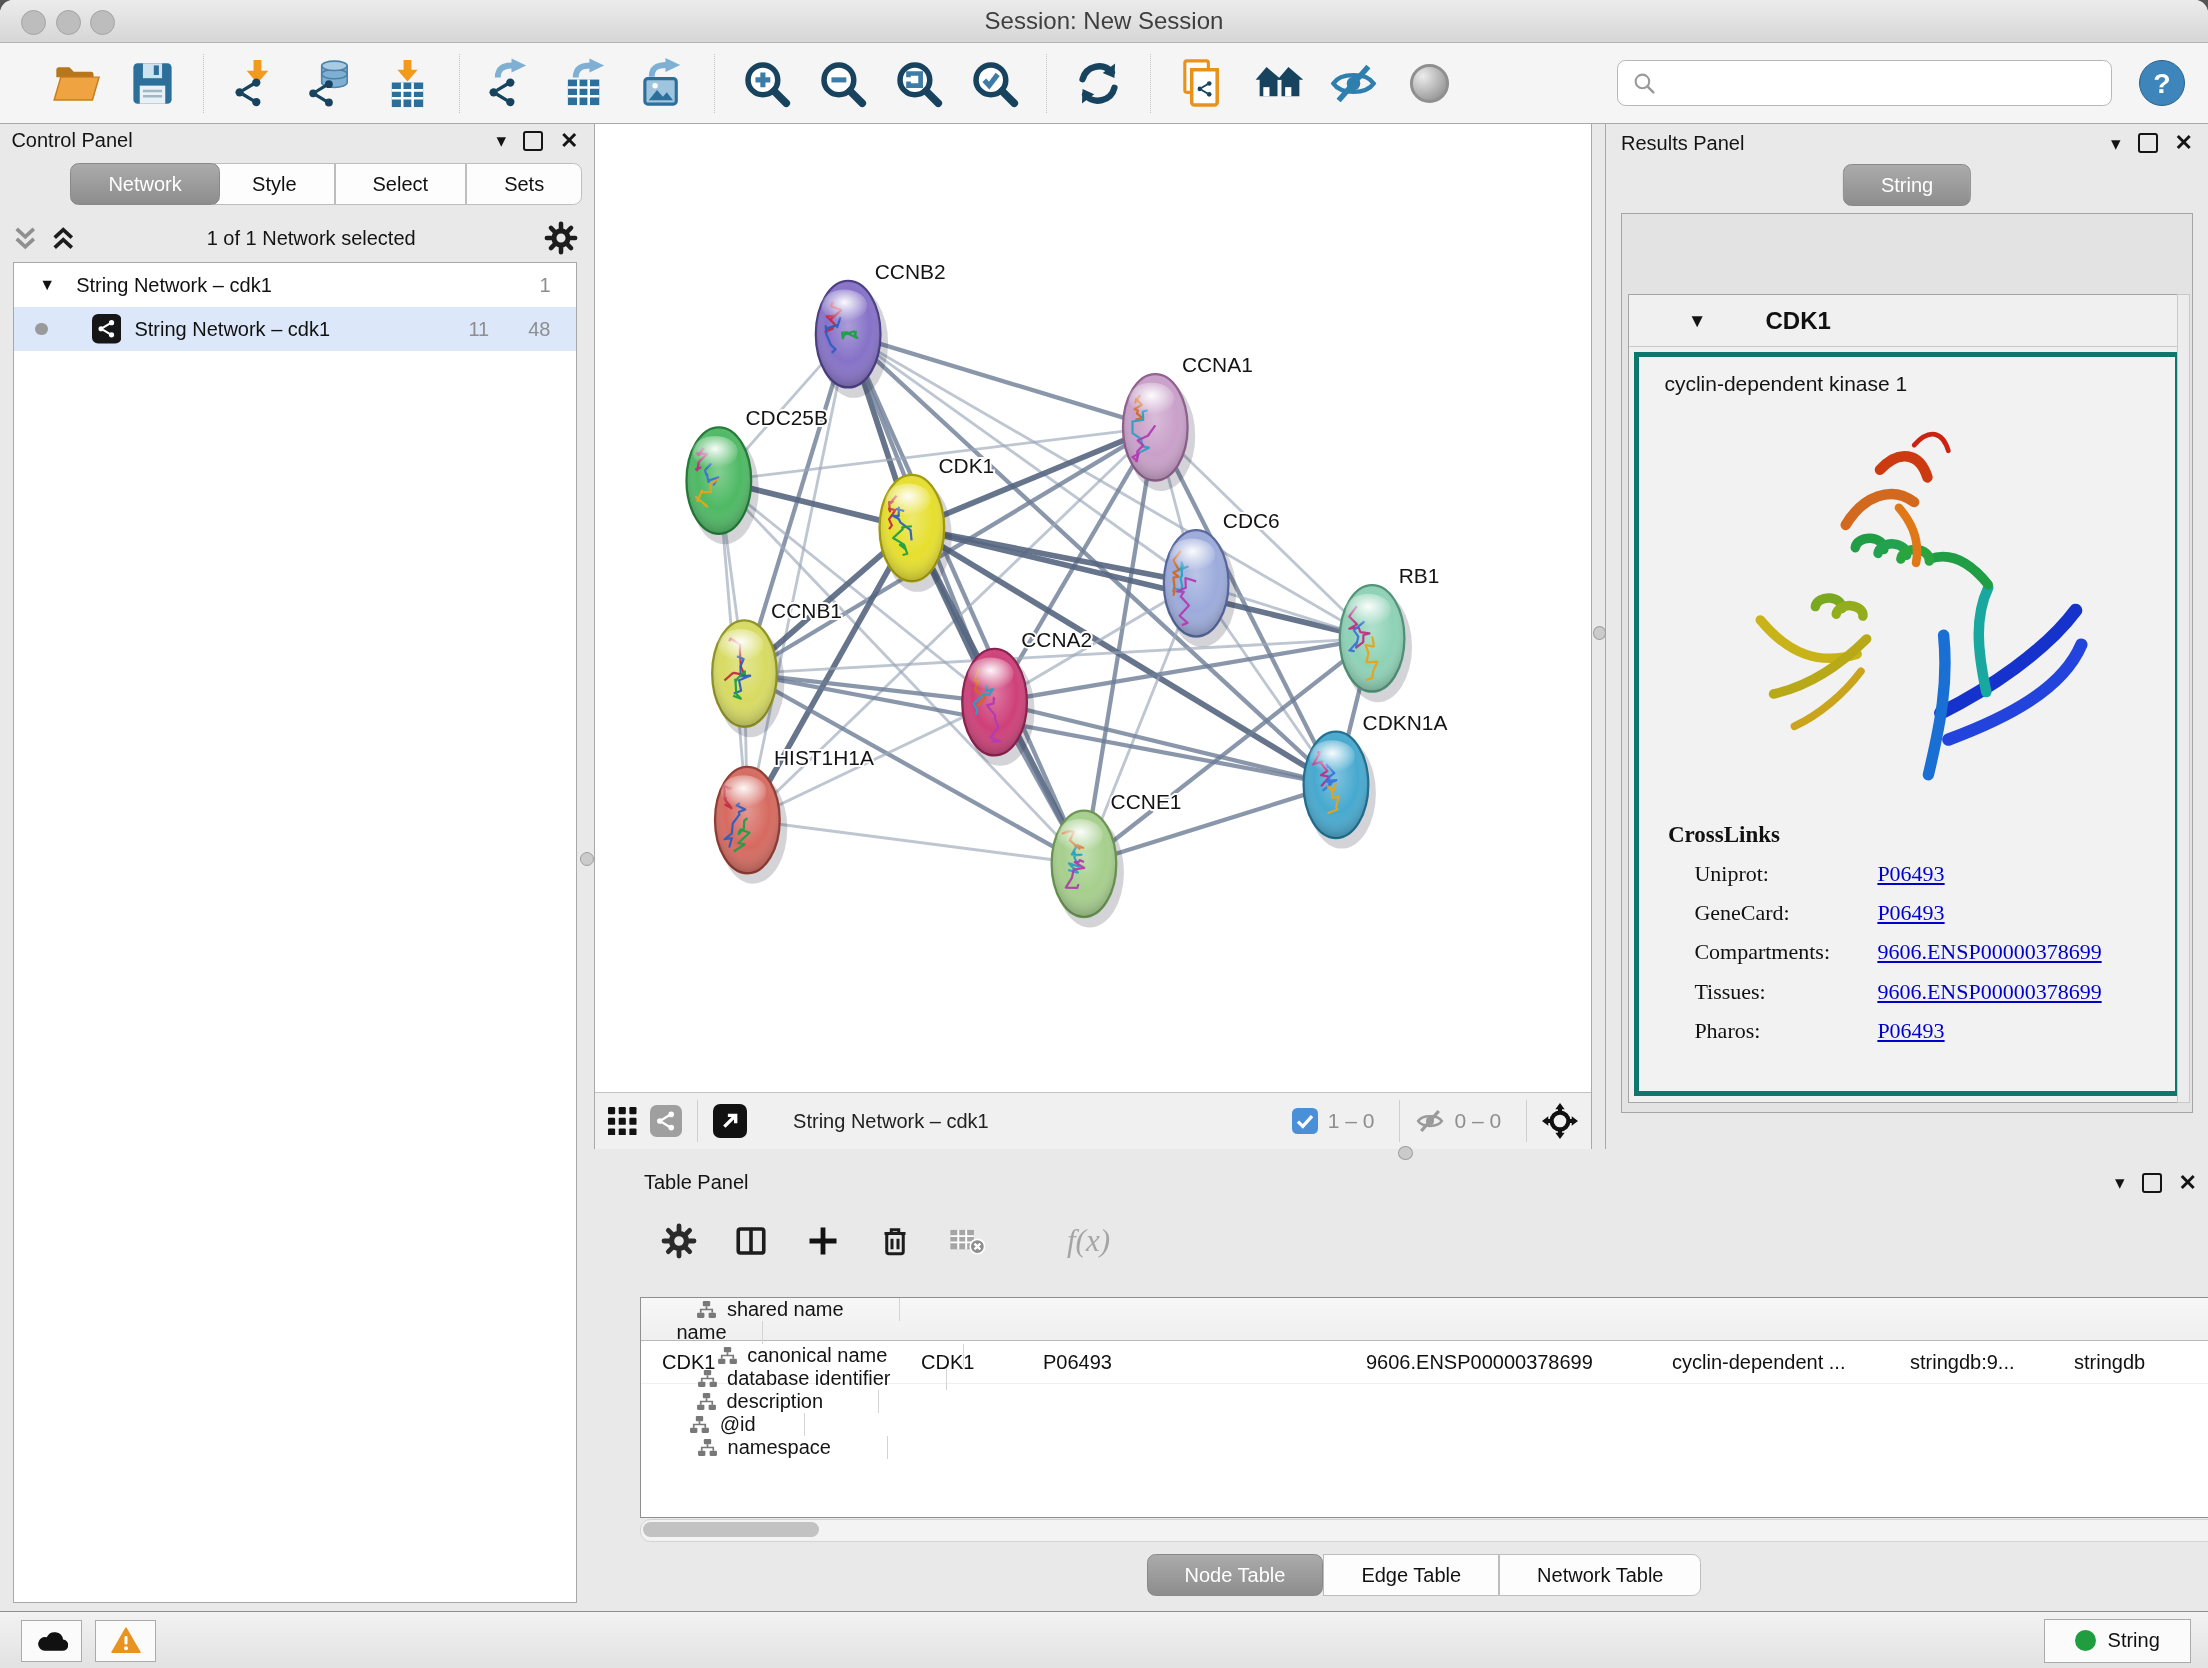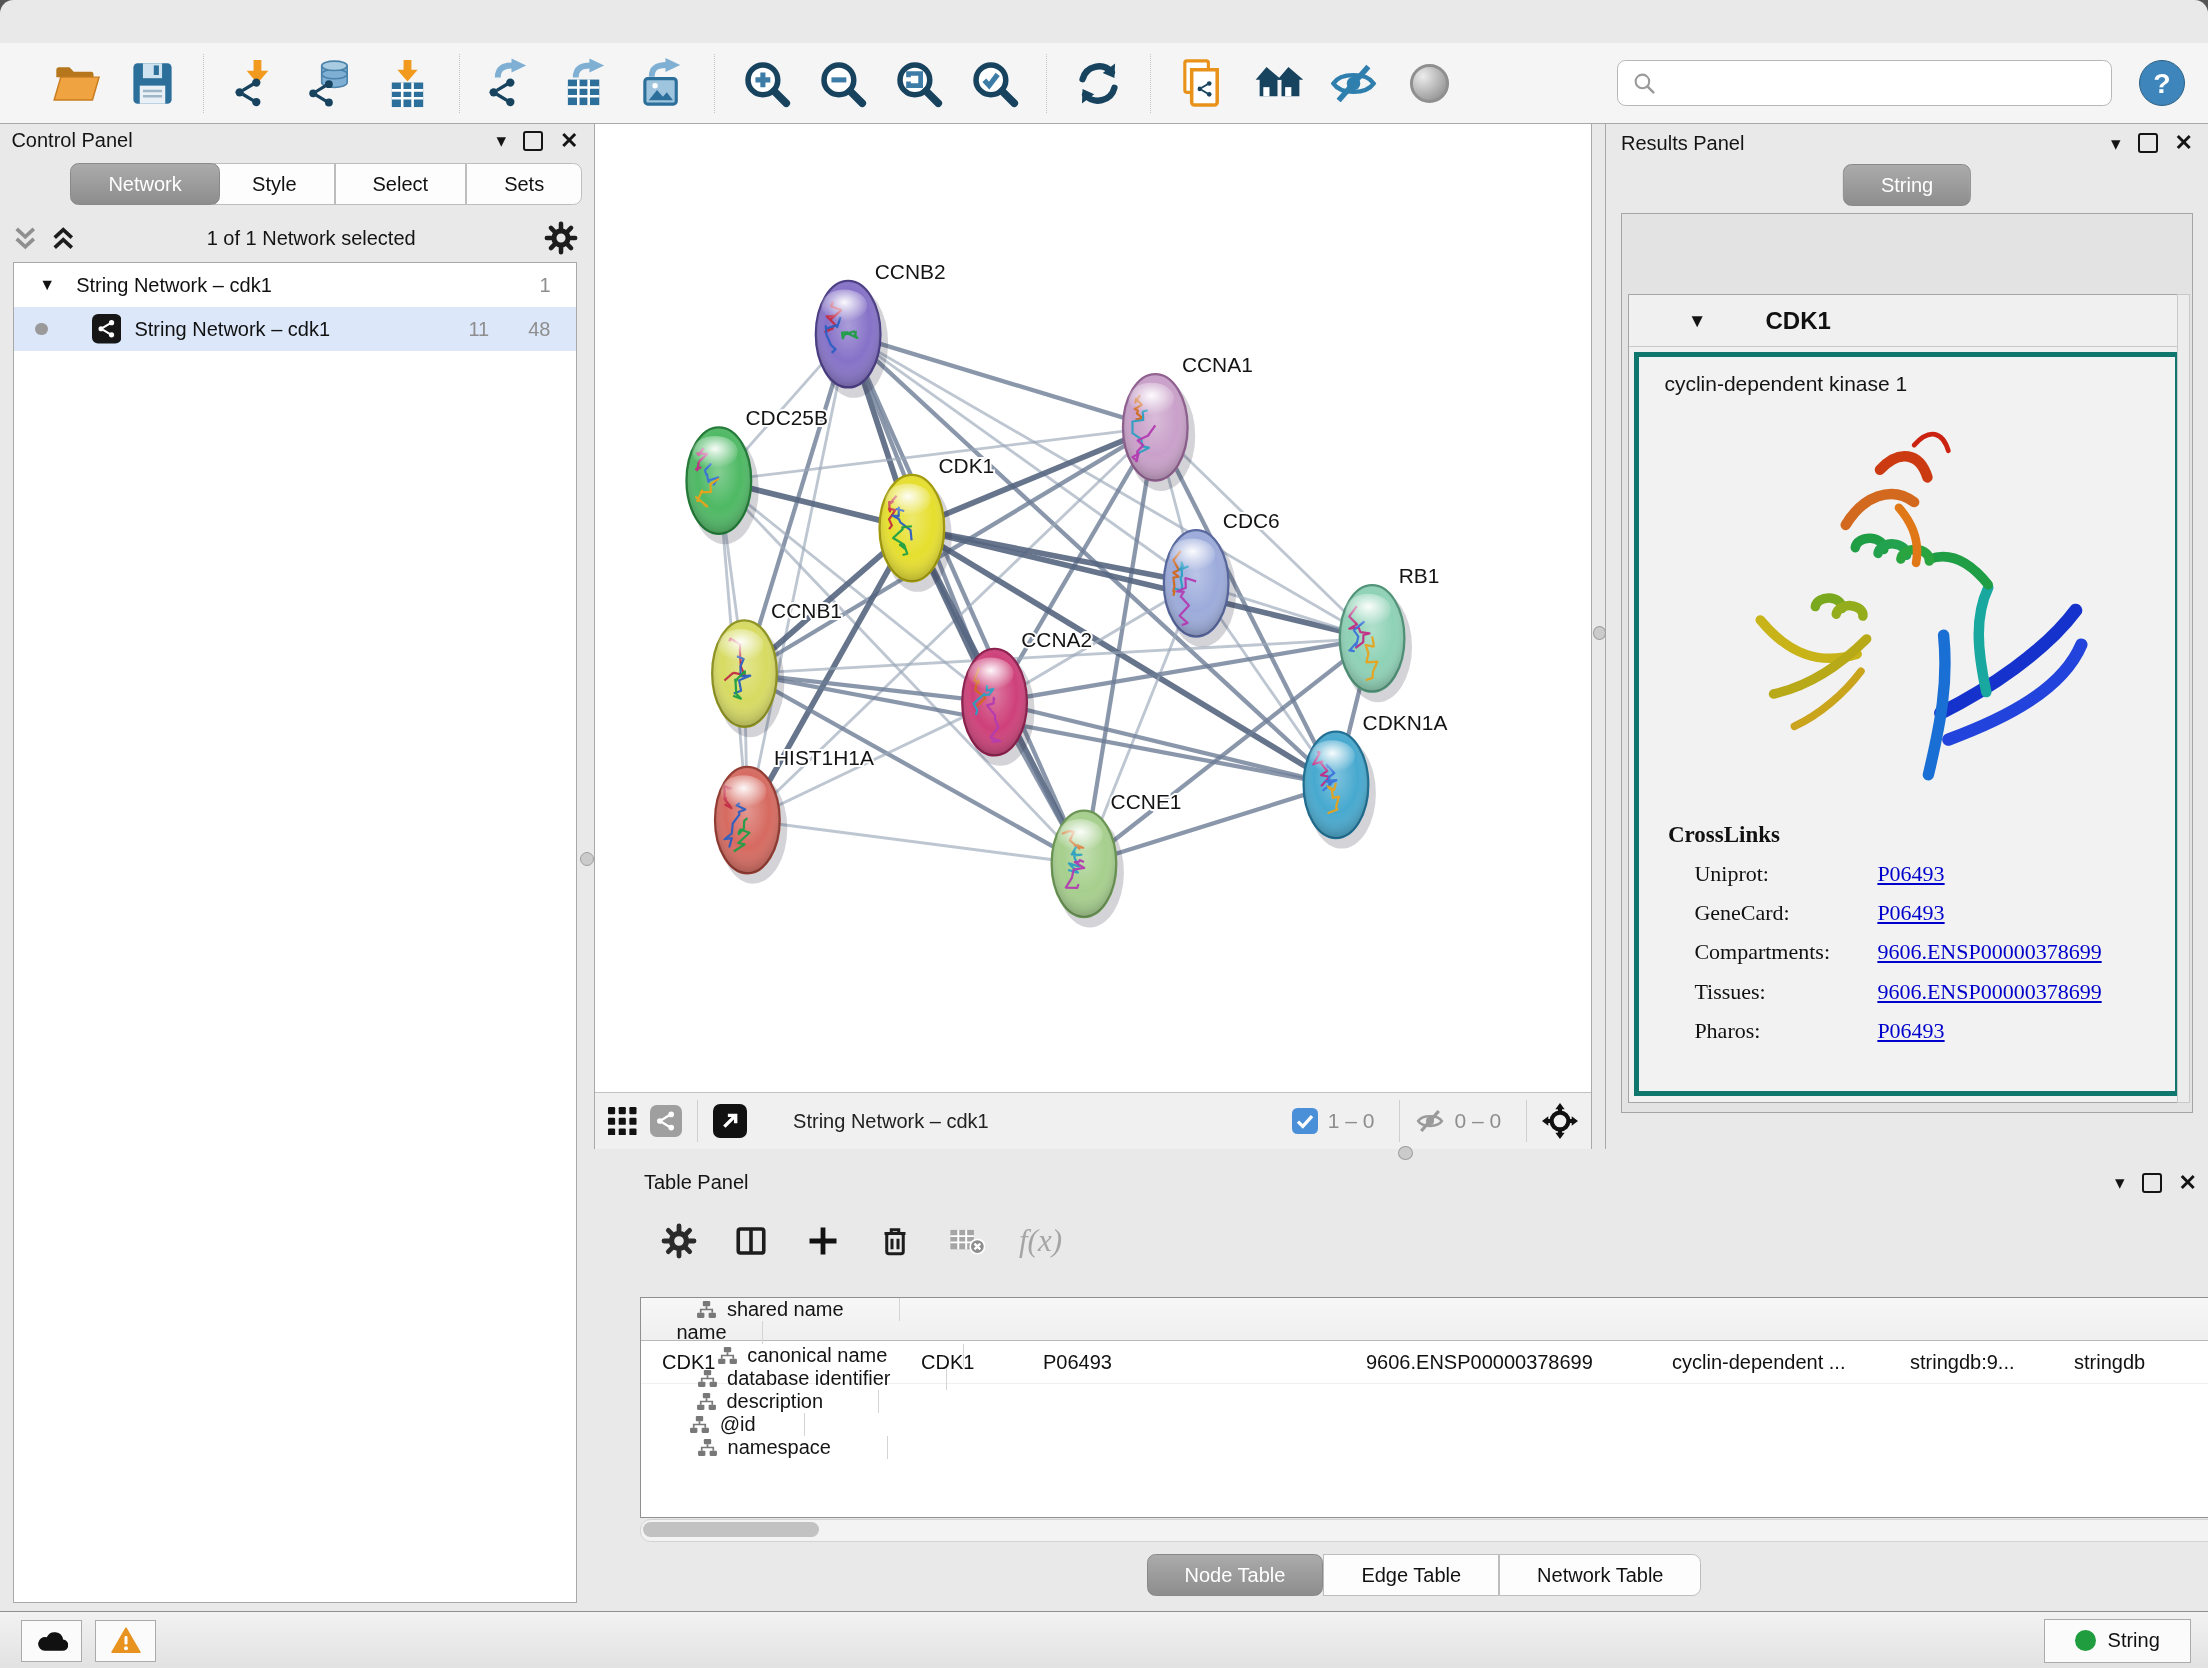--- a/index.html
+++ b/index.html
@@ -77,21 +77,21 @@
   .xl-row{display:flex;margin:13.3px 0 0 55px;font-family:"Liberation Serif",serif;font-size:22px;}
   .xl-label{width:183px;color:#111;}
   .xl-value{color:#0000cc;text-decoration:underline;}
   .rp-scroll{position:absolute;right:1.9px;top:80px;bottom:9.5px;width:11.4px;background:#ececec;border:1px solid #c9c9c9;}
   
   .table-panel{position:absolute;left:617px;top:1156px;width:1614px;height:450px;background:#e9e9e9;}
   .tp-head{position:absolute;left:27px;top:15px;right:34px;}
   .tp-toolbar{position:absolute;left:42px;top:65px;display:flex;align-items:center;gap:32px;}
   .tp-toolbar .ticon{width:40px;height:40px;display:flex;align-items:center;justify-content:center;}
   .tp-toolbar svg{width:36px;height:36px;}
-  .fx{font-family:"Liberation Serif",serif;font-style:italic;font-size:31px;color:#a5a5a5;}
+  .fx{font-family:"Liberation Serif",serif;font-style:italic;font-size:31px;color:#a5a5a5;margin-left:48px;}
   .tbl{position:absolute;left:23px;right:9.5px;top:141px;height:219px;background:#fff;border:1.4px solid #8f8f8f;overflow:hidden;}
   .tbl-head{display:flex;height:42px;background:linear-gradient(#f7f7f7,#efefef);border-bottom:1.4px solid #b9b9b9;flex-direction:column;}
   .th{display:flex;align-items:center;justify-content:center;gap:9.5px;font-size:20px;color:#141414;border-right:1px solid #d4d4d4;box-sizing:border-box;flex:none;}
   .th svg{width:21px;height:19px;color:#787878;}
   .tbl-row{display:flex;height:42px;border-bottom:1px solid #f0f0f0;}
   .td{display:flex;align-items:center;padding-left:21px;font-size:20px;color:#111;box-sizing:border-box;flex:none;}
   .hscroll{position:absolute;left:23px;right:9.5px;top:363px;height:21px;background:#f3f3f3;border:1px solid #d3d3d3;border-radius:10.5px;}
   .hthumb{position:absolute;left:1.9px;top:1.9px;width:176px;height:15px;background:#c2c2c2;border-radius:8.6px;}
   .tp-tabs{position:absolute;left:0;right:0;top:398px;display:flex;justify-content:center;}
   
@@ -147,20 +147,28 @@
     <radialGradient id="shade" cx="50%" cy="42%" r="62%">
       <stop offset="0" stop-color="#fff" stop-opacity="0.3"></stop>
       <stop offset="0.55" stop-color="#fff" stop-opacity="0"></stop>
       <stop offset="1" stop-color="#000" stop-opacity="0.3"></stop>
     </radialGradient>
   </defs>
 </svg>
 
 <div class="app">
 
+  <div class="titlebar">
+    <div class="lights">
+      <span class="light"></span>
+      <span class="light"></span>
+      <span class="light"></span>
+    </div>
+    <div class="wtitle">Session: New Session</div>
+  </div>
 
   <div class="toolbar">
     <div class="tb-icon">
       <svg viewBox="0 0 24 24">
         <path d="M2.5 9V5.6c0-.7.5-1.2 1.2-1.2h5l2 2.1h8.2c.7 0 1.1.5 1.1 1.2V9" fill="#b5761c"></path>
         <path d="M1.5 19.8 4.6 9h18l-3.1 10.8Z" fill="#f0a441" stroke="#c87d1e" stroke-width="0.7"></path>
       </svg>
     </div>
     <div class="tb-icon">
       <svg viewBox="0 0 24 24">

